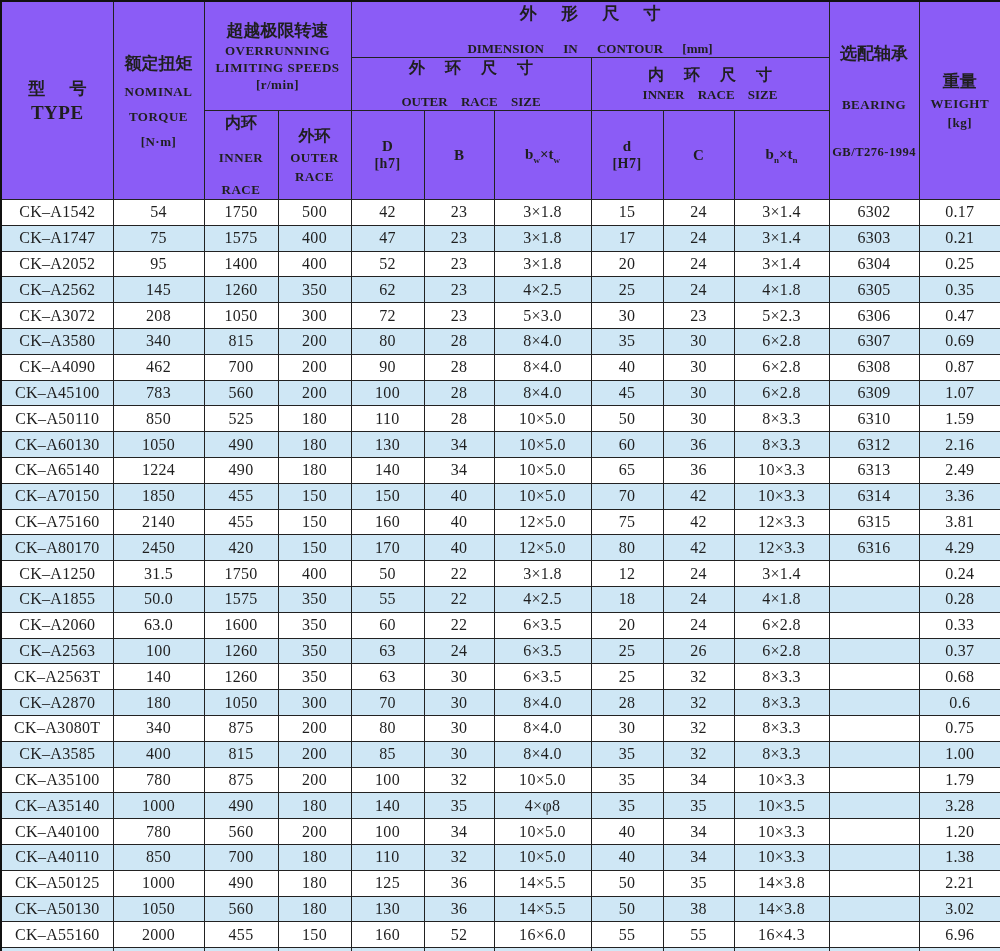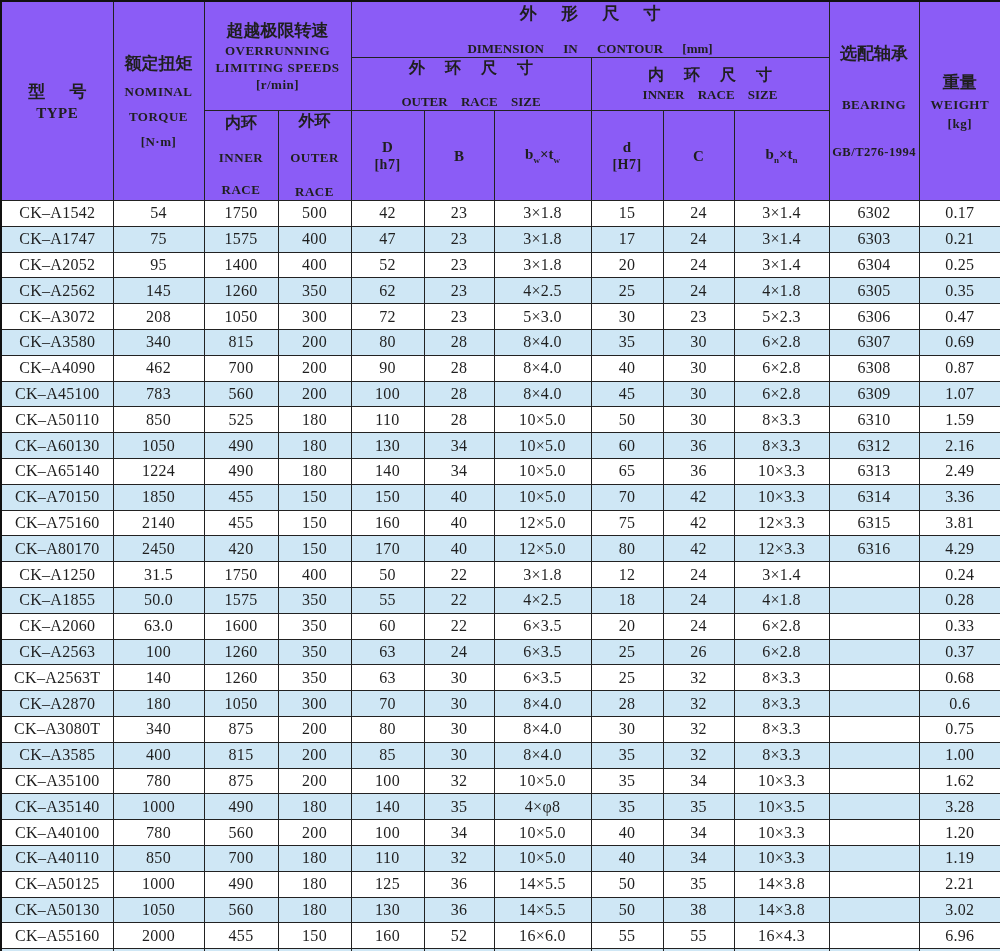--- a/index.html
+++ b/index.html
@@ -43,21 +43,21 @@
         <col style="width:71px">
     <col style="width:95px">
         <col style="width:90px">
         <col style="width:82px">
   </colgroup>
   <thead>
     <tr class="h1-row">
       <th rowspan="3">
         <div class="stack">
           <div class="zh-sp">型 号</div>
-          <div class="en" style="font-size:15px">TYPE</div>
+          <div class="en" style="font-size:19px">TYPE</div>
         </div>
       </th>
       <th rowspan="3">
         <div class="stack" style="gap:9px">
           <div class="zh">额定扭矩</div>
           <div class="en">NOMINAL</div>
           <div class="en">TORQUE</div>
           <div class="en">[N·m]</div>
         </div>
       </th>
@@ -106,21 +106,21 @@
     </tr>
     <tr class="h3-row">
       <th>
         <div class="stack" style="gap:16px">
           <div class="zh" style="font-size:16px">内环</div>
           <div class="en">INNER</div>
           <div class="en">RACE</div>
         </div>
       </th>
       <th>
-        <div class="stack" style="gap:18px">
+        <div class="stack" style="gap:3px">
           <div class="zh" style="font-size:16px">外环</div>
           <div class="en">OUTER</div>
           <div class="en">RACE</div>
         </div>
       </th>
       <th>
         <div class="stack" style="gap:1px">
           <div class="sym">D</div>
           <div class="en" style="font-size:14px">[h7]</div>
         </div>
@@ -459,21 +459,21 @@
           <td>780</td>
           <td>875</td>
           <td>200</td>
           <td>100</td>
           <td>32</td>
           <td>10×5.0</td>
           <td>35</td>
           <td>34</td>
           <td>10×3.3</td>
           <td class="blank"></td>
-          <td>1.62</td>
+          <td>1.79</td>
         </tr>
         <tr class="stripe">
           <td>CK–A35140</td>
           <td>1000</td>
           <td>490</td>
           <td>180</td>
           <td>140</td>
           <td>35</td>
           <td>4×φ8</td>
           <td>35</td>
@@ -501,21 +501,21 @@
           <td>850</td>
           <td>700</td>
           <td>180</td>
           <td>110</td>
           <td>32</td>
           <td>10×5.0</td>
           <td>40</td>
           <td>34</td>
           <td>10×3.3</td>
           <td class="blank"></td>
-          <td>1.19</td>
+          <td>1.38</td>
         </tr>
         <tr>
           <td>CK–A50125</td>
           <td>1000</td>
           <td>490</td>
           <td>180</td>
           <td>125</td>
           <td>36</td>
           <td>14×5.5</td>
           <td>50</td>

